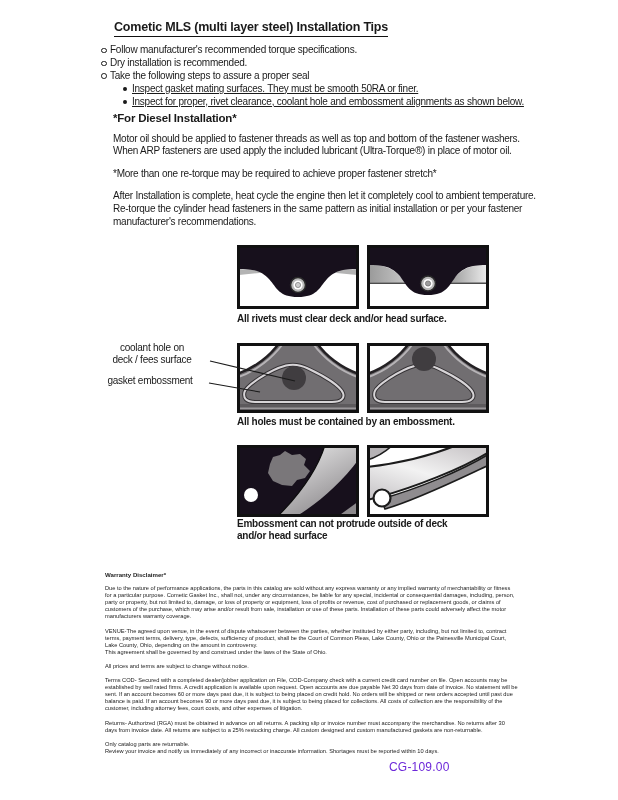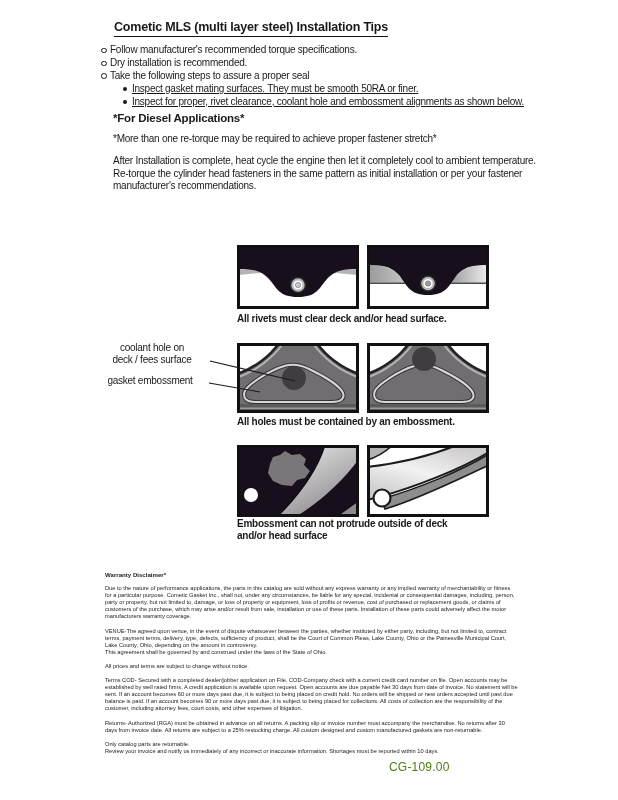--- a/index.html
+++ b/index.html
@@ -32,42 +32,43 @@
   #ann-coolant{left:96px;top:342px;width:112px;}
   #ann-emboss{left:92px;top:375px;width:116px;}
   .leader-overlay{position:absolute;left:205px;top:352px;width:110px;height:48px;z-index:5;}
 
   
   .warranty{position:absolute;left:105px;top:571px;width:413px;font-size:5.7px;line-height:7.1px;color:#222;}
   .warranty h3{font-size:6.1px;margin:0 0 7px 0;}
   .warranty p{margin:0 0 7px 0;}
   .warranty p.tight{margin:0;}
 
-  .pagecode{position:absolute;left:389px;top:760px;font-size:12px;letter-spacing:0.2px;color:#4d7c0f;}
+  .pagecode{position:absolute;left:389px;top:760px;font-size:12px;letter-spacing:0.2px;color:#6d28d9;}
 </style>
 </head>
 <body>
 
 <div class="page">
 
   <div class="tips">
     <h1 class="title">Cometic MLS (multi layer steel) Installation Tips</h1>
     <ul class="blist">
       <li><span class="ob"></span><span>Follow manufacturer's recommended torque specifications.</span></li>
       <li><span class="ob"></span><span>Dry installation is recommended.</span></li>
       <li><span class="ob"></span><span>Take the following steps to assure a proper seal</span></li>
     </ul>
     <ul class="blist sub">
       <li><span class="db"></span><span>Inspect gasket mating surfaces.  They must be smooth 50RA or finer.</span></li>
       <li><span class="db"></span><span>Inspect for proper, rivet clearance, coolant hole and embossment alignments as shown below.</span></li>
     </ul>
   </div>
 
   <div class="diesel">
-    <h2>*For Diesel Applications*</h2>
+    <h2>*For Diesel Installation*</h2>
+    <p>Motor oil should be applied to fastener threads as well as top and bottom of the fastener washers. When ARP fasteners are used apply the included lubricant (Ultra-Torque®) in place of motor oil.</p>
     <p>*More than one re-torque may be required to achieve proper fastener stretch*</p>
     <p>After Installation is complete, heat cycle the engine then let it completely cool to ambient temperature. Re-torque the cylinder head fasteners in the same pattern as initial installation or per your fastener manufacturer's recommendations.</p>
   </div>
 
   <div class="dia-labels" style="top:230px">
     <span>RIGHT</span>
     <span>WRONG</span>
   </div>
   <div class="dia-row" style="top:245px">
     <svg class="panel" width="122" height="64" viewBox="0 0 122 64">

